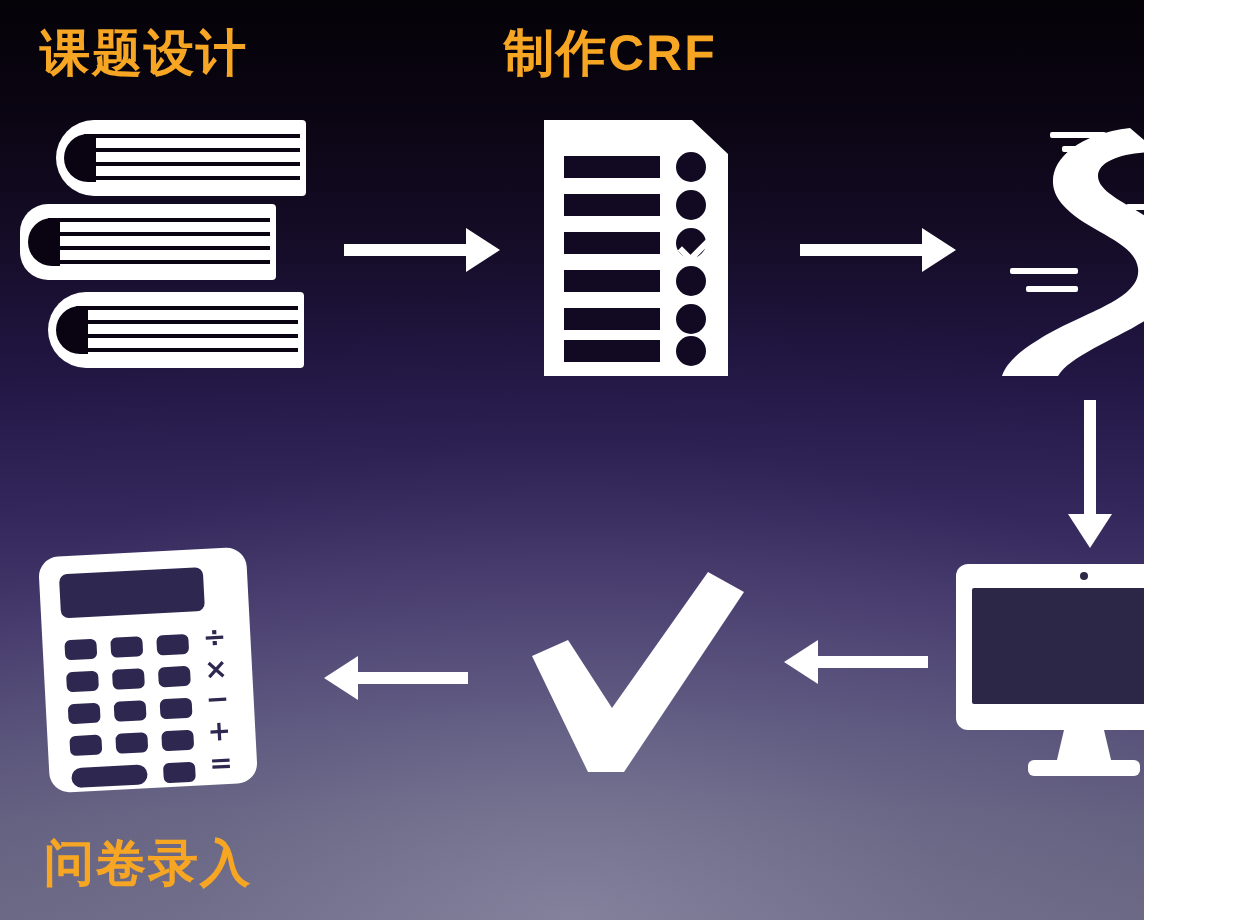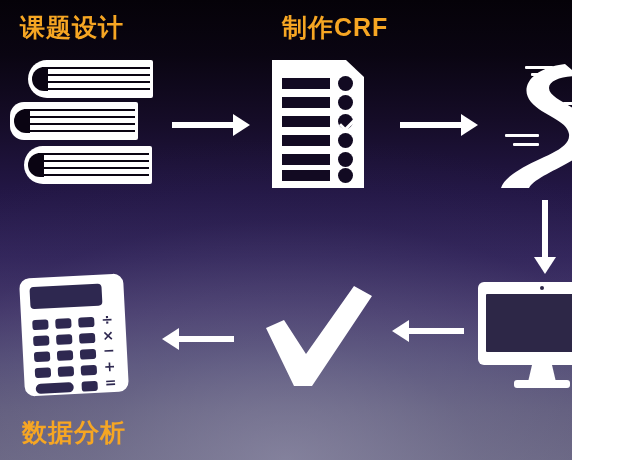--- a/index.html
+++ b/index.html
@@ -29,21 +29,21 @@
   .label{
     position:absolute;
     color:#f6a623;
     font-weight:bold;
     font-size:25px;
     letter-spacing:1px;
     white-space:nowrap;
     line-height:1;
   }
   .lbl-topic{left:20px;top:15px;}
-  .lbl-crf{left:282px;top:15px;}
+  .lbl-crf{left:252px;top:15px;}
   .lbl-field{left:489px;top:15px;}
   .lbl-analysis{left:22px;top:420px;}
   .lbl-qc{left:265px;top:420px;}
   .lbl-entry{left:491px;top:420px;}
 
   
   .icon{position:absolute;}
 
   
   #books{left:10px;top:60px;width:145px;height:128px;}
@@ -171,21 +171,21 @@
   #arrow5 .head{left:0;}
 </style>
 </head>
 <body>
 
 <div id="canvas">
 
   <div class="label lbl-topic">课题设计</div>
   <div class="label lbl-crf">制作CRF</div>
 
-  <div class="label lbl-analysis">数据分析</div>
+  <div class="label lbl-analysis">问卷录入</div>
 
   <div class="icon" id="books">
     <div class="book" id="bk1">
       <div class="cover"></div>
       <div class="hole"></div>
       <div class="inner">
         <div class="ln" style="top:2px"></div>
         <div class="ln" style="top:9px"></div>
         <div class="ln" style="top:16px"></div>
         <div class="ln" style="top:23px"></div>

